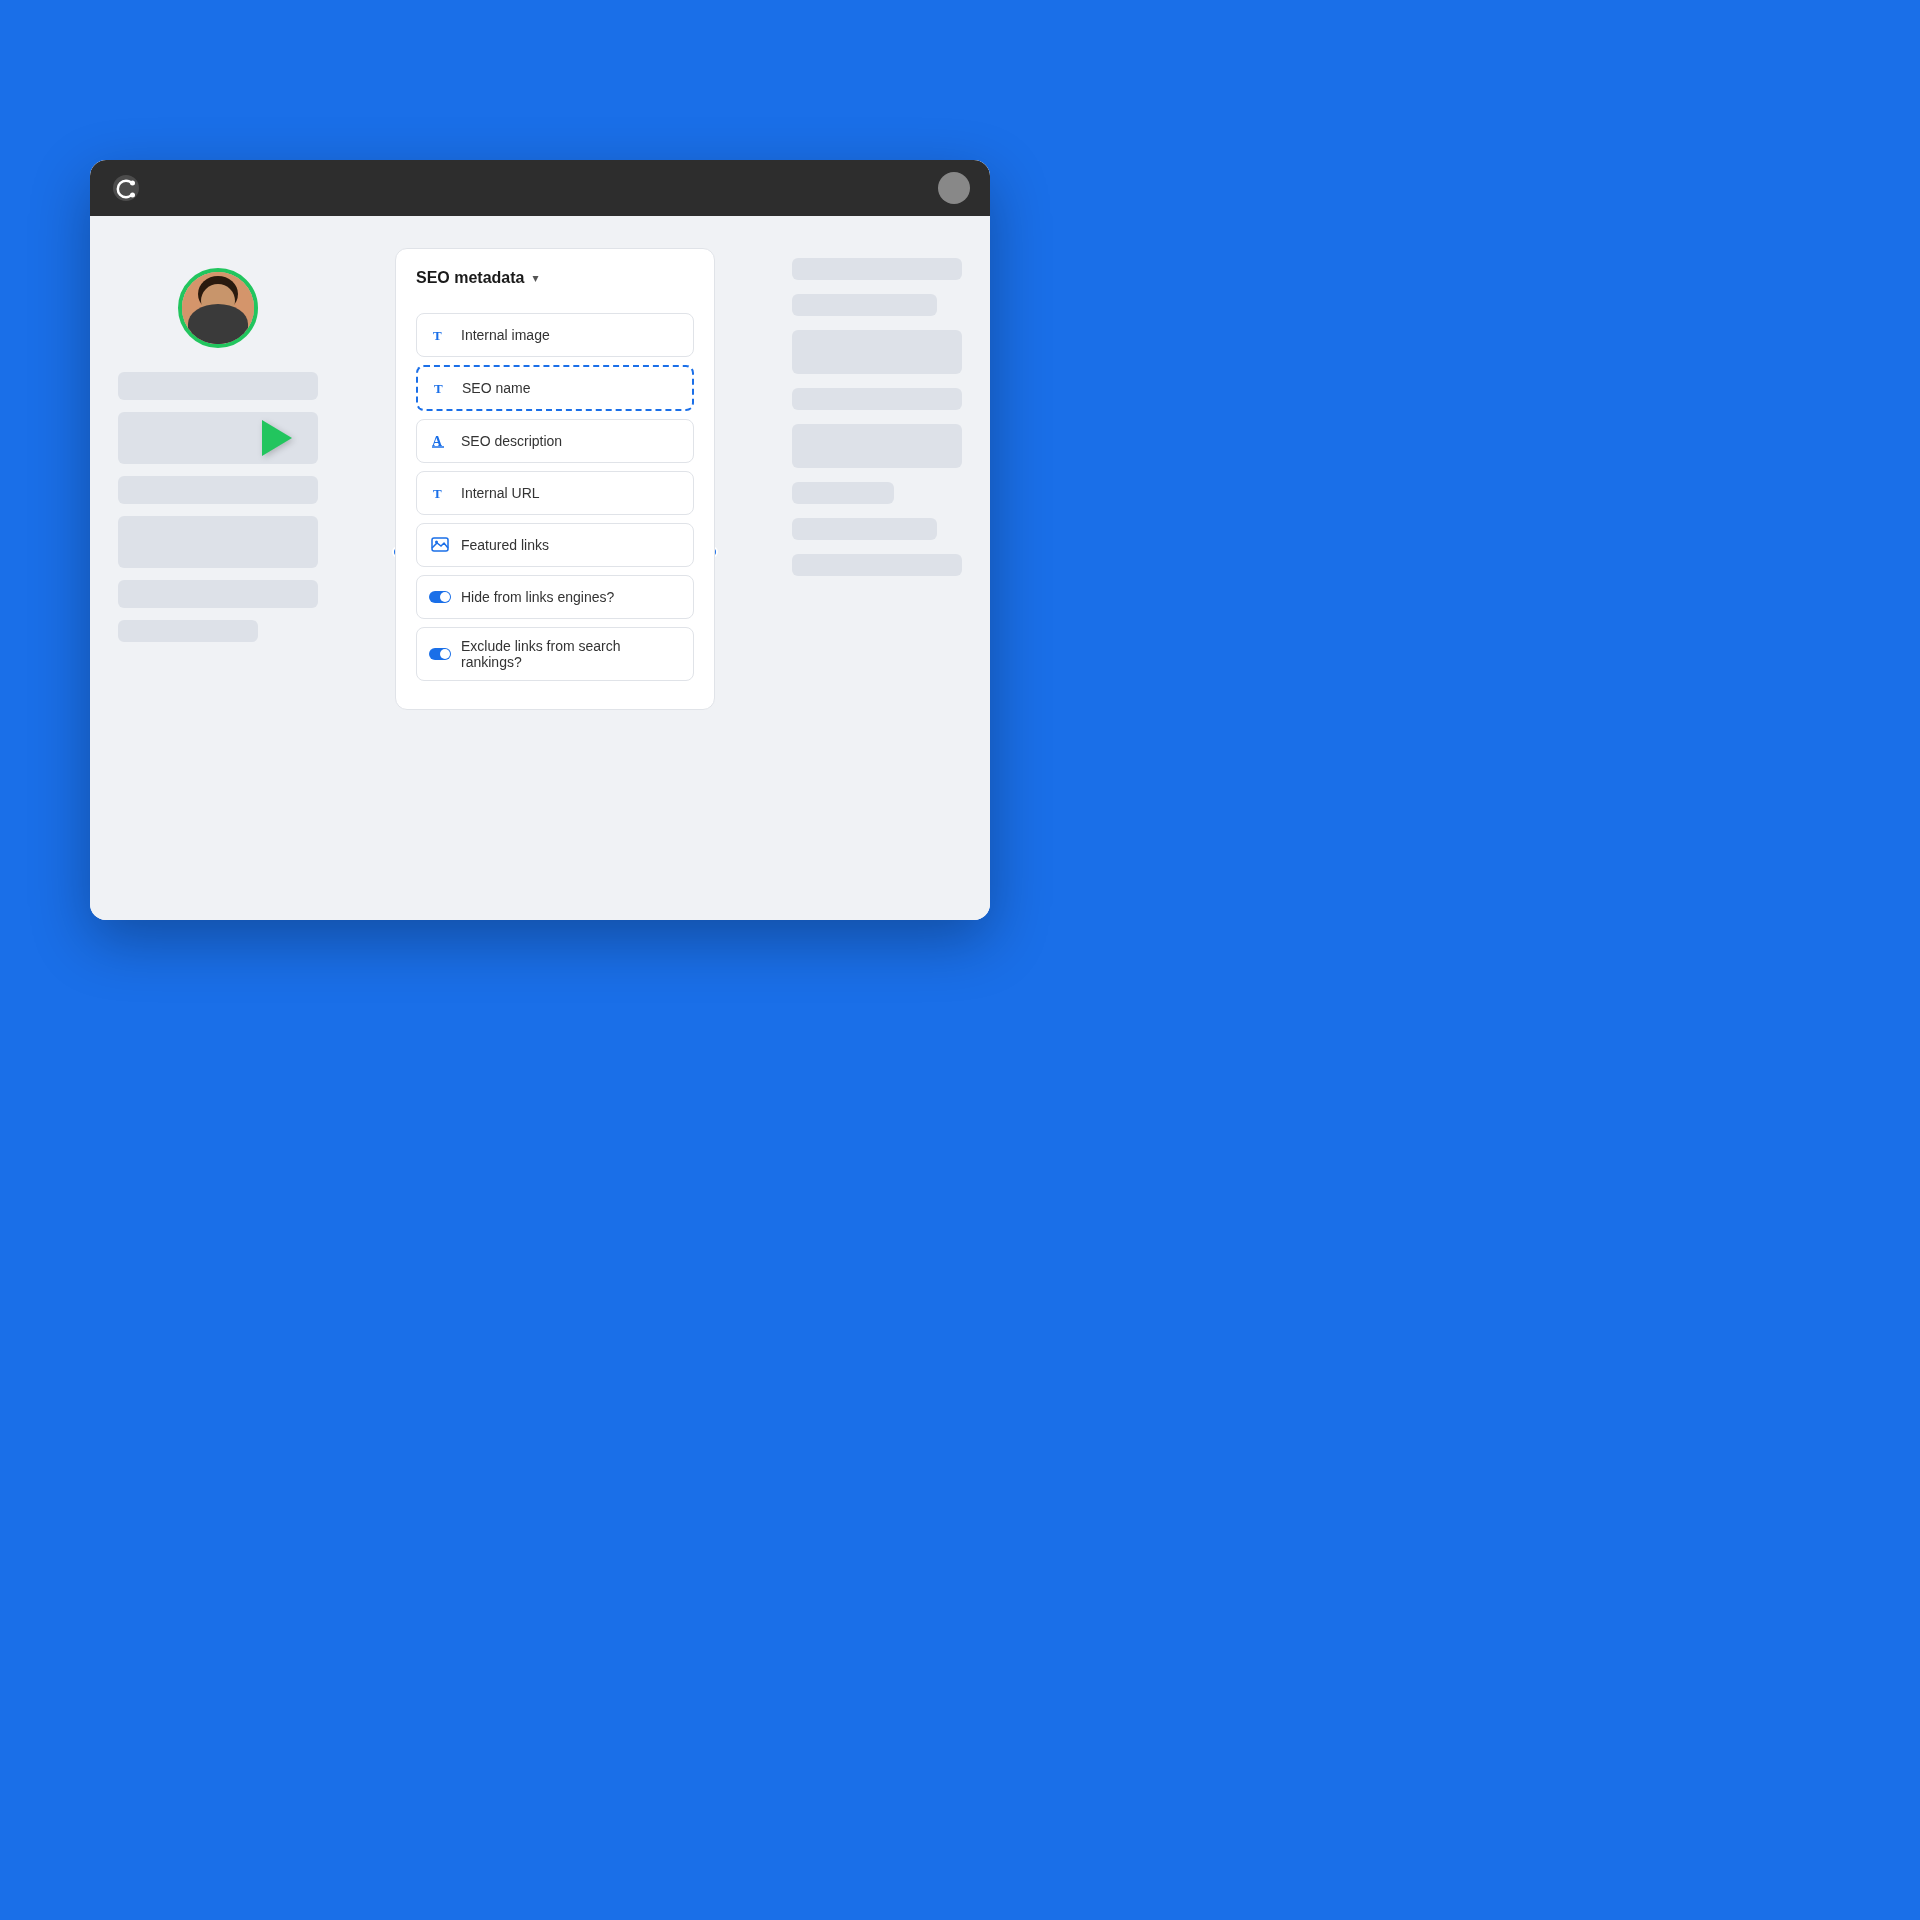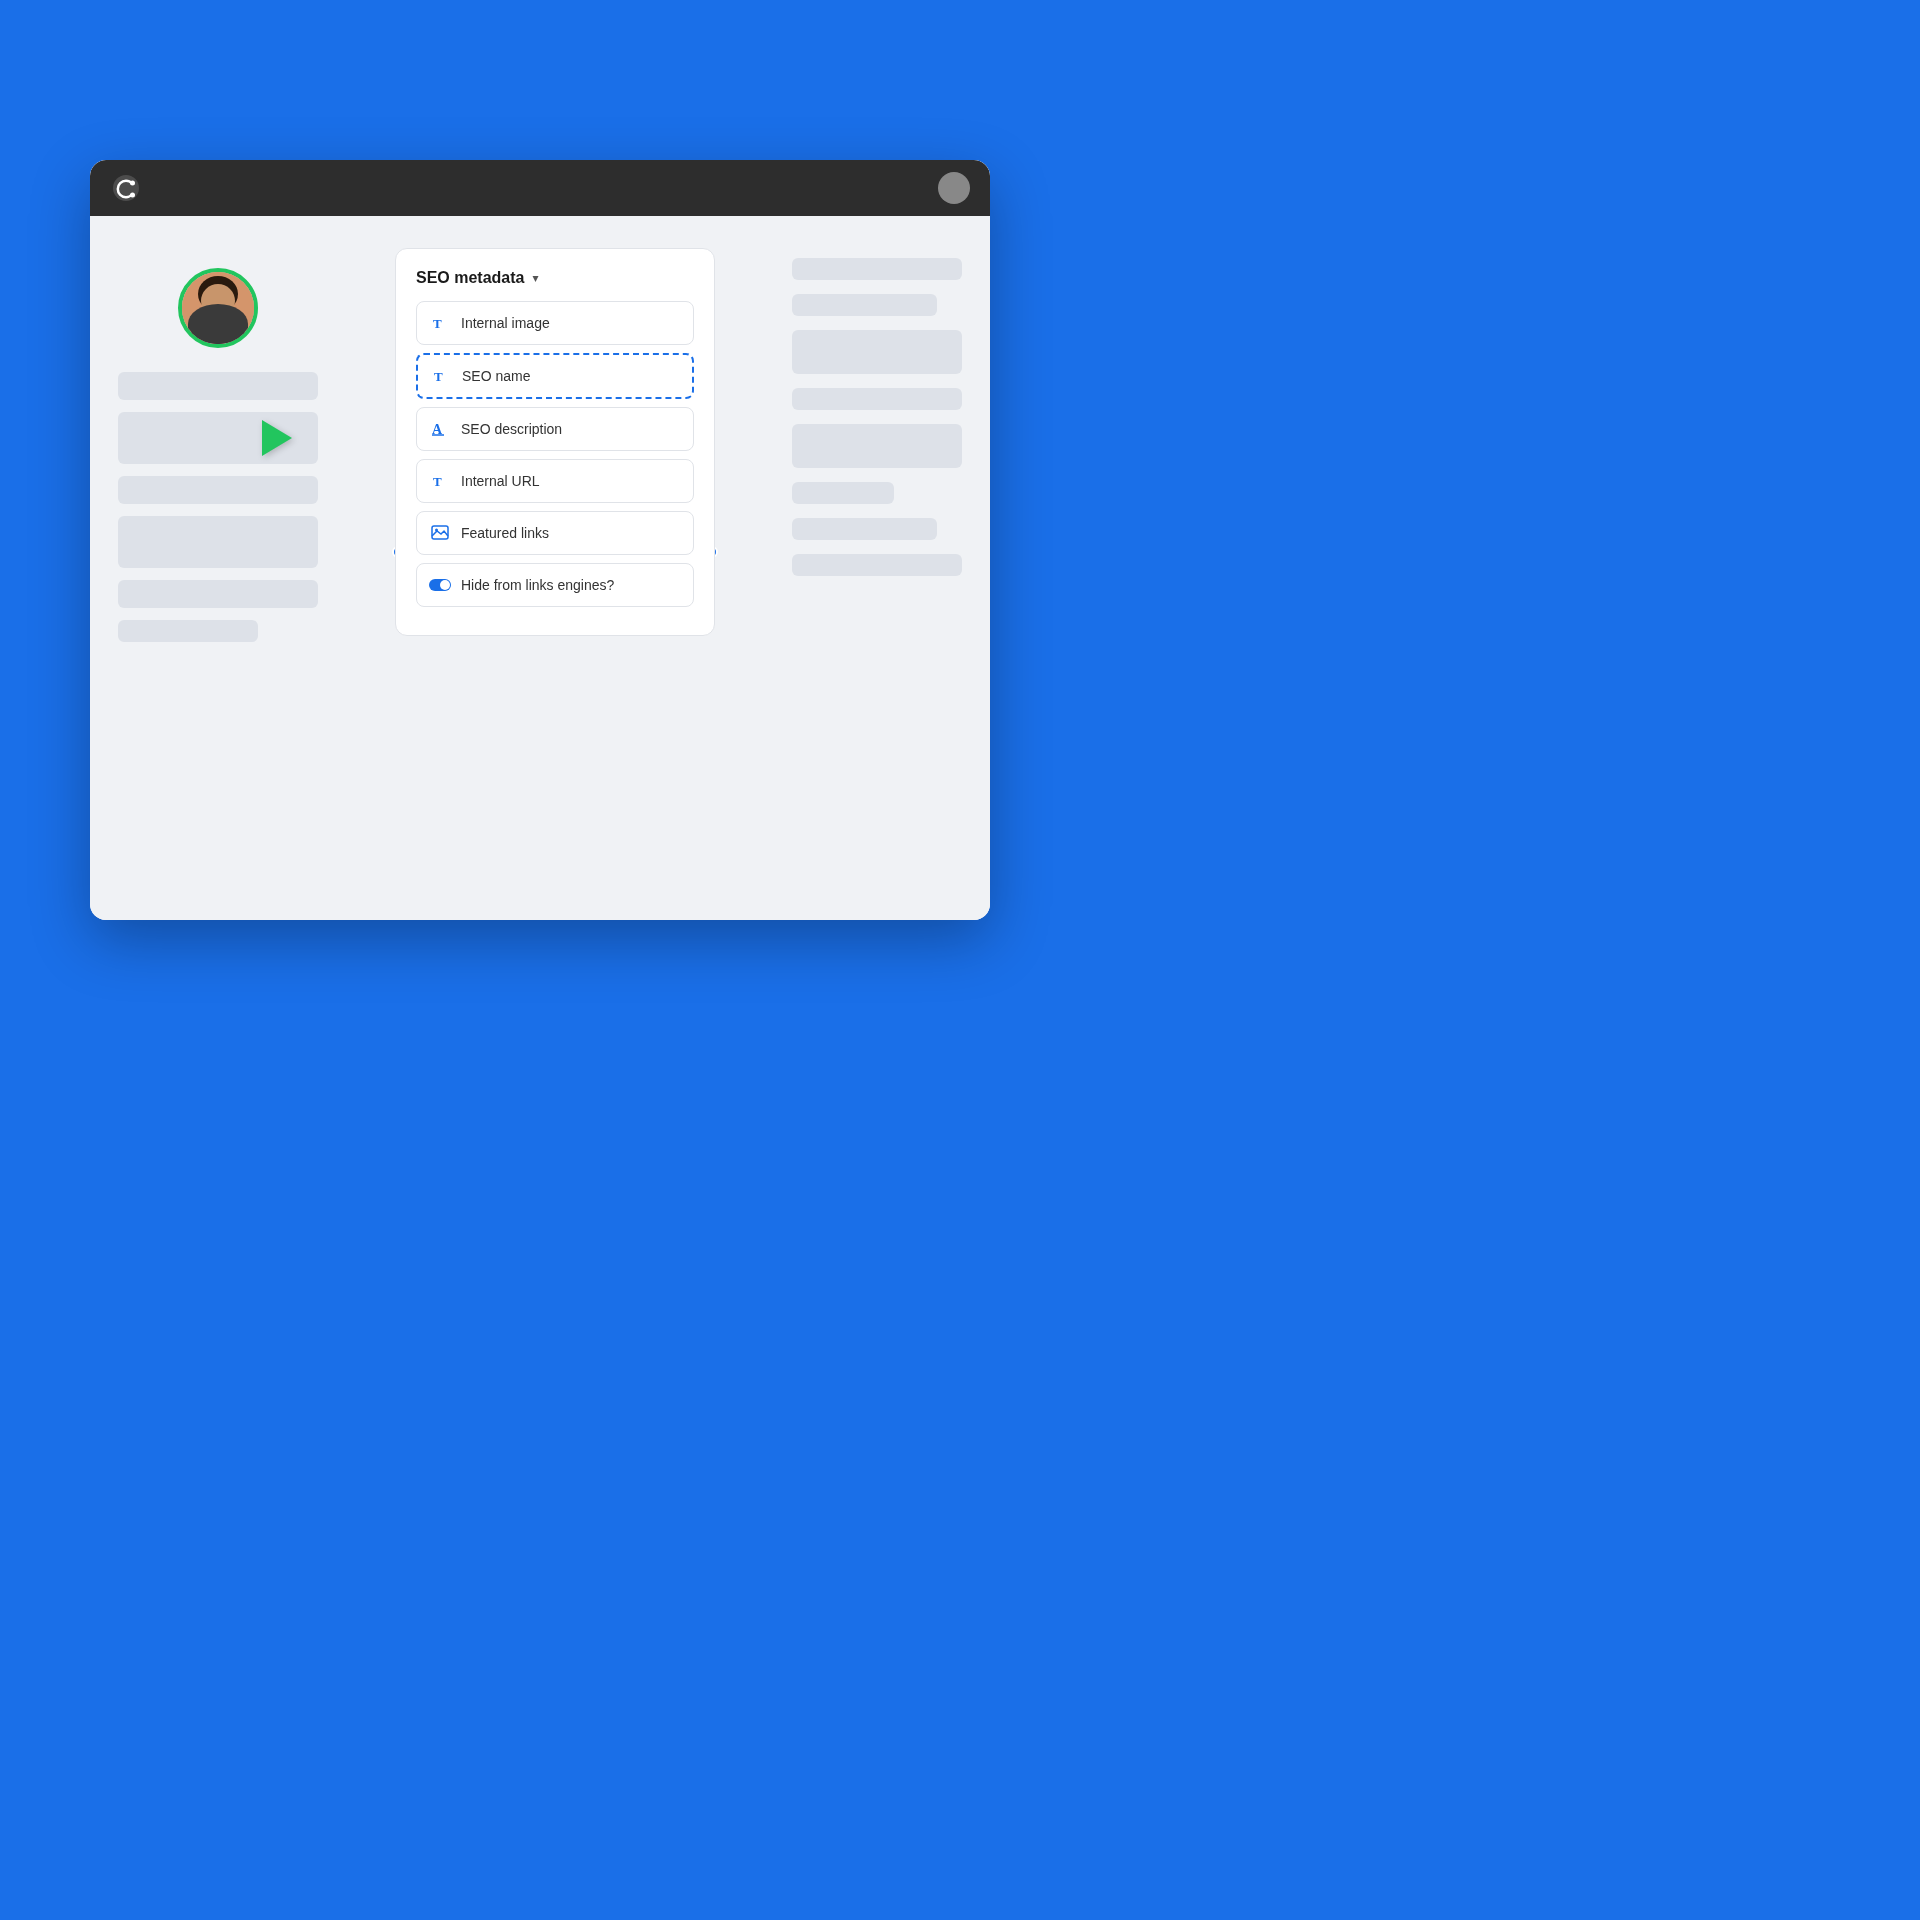--- a/index.html
+++ b/index.html
@@ -158,21 +158,21 @@
       padding: 20px;
       width: 320px;
       position: relative;
       z-index: 5;
     }
 
     .seo-card-header {
       display: flex;
       align-items: center;
       gap: 8px;
-      margin-bottom: 14px;
+      margin-bottom: 26px;
     }
 
     .seo-card-title {
       font-size: 16px;
       font-weight: 600;
       color: #1a1a1a;
     }
 
     .chevron-down {
       font-size: 12px;
@@ -416,20 +416,26 @@
           <span class="field-label">Featured links</span>
         </div>
 
         <div class="field-row">
           <div class="field-icon">
             <div class="toggle-icon"></div>
           </div>
           <span class="field-label">Hide from links engines?</span>
         </div>
 
+        <div class="field-row">
+          <div class="field-icon">
+            <div class="toggle-icon"></div>
+          </div>
+          <span class="field-label">Exclude links from search rankings?</span>
+        </div>
       </div>
     </div>
 
     <div class="right-panel">
       <div class="right-placeholder wide" style="height:22px;width:100%;background:#dde1e8;border-radius:6px;margin-bottom:6px;"></div>
       <div class="right-placeholder" style="height:22px;width:85%;background:#dde1e8;border-radius:6px;margin-bottom:6px;"></div>
       <div class="right-placeholder" style="height:44px;width:100%;background:#dde1e8;border-radius:6px;margin-bottom:6px;"></div>
       <div class="right-placeholder" style="height:22px;width:100%;background:#dde1e8;border-radius:6px;margin-bottom:6px;"></div>
       <div class="right-placeholder" style="height:44px;width:100%;background:#dde1e8;border-radius:6px;margin-bottom:6px;"></div>
       <div class="right-placeholder" style="height:22px;width:60%;background:#dde1e8;border-radius:6px;margin-bottom:6px;"></div>

